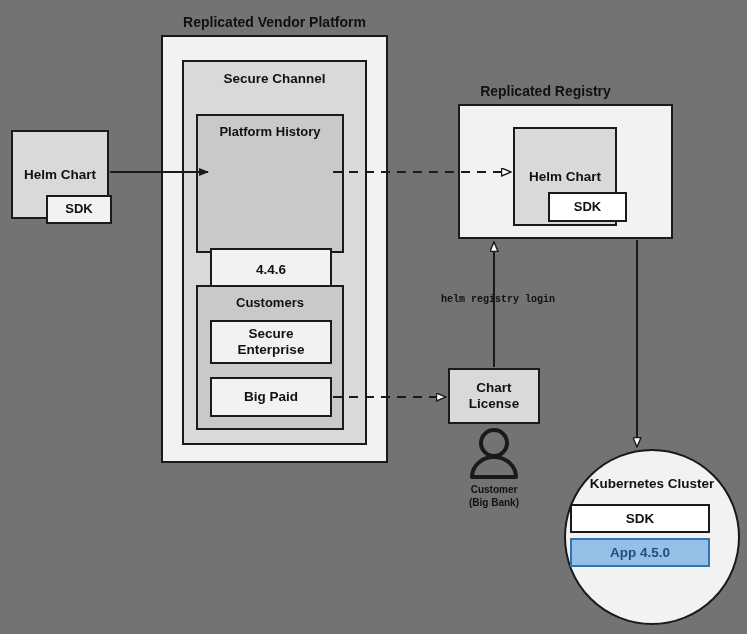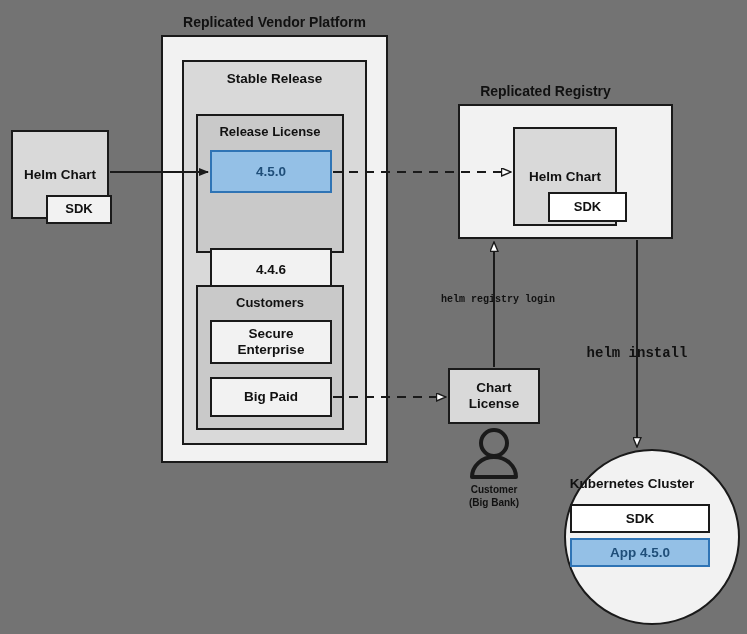--- a/index.html
+++ b/index.html
@@ -25,28 +25,27 @@
 </head>
 <body>
 
 <div id="stage">
 
   <div class="lbl" style="left:161px;top:14px;width:227px;font-size:14px;">Replicated Vendor Platform</div>
 
   <div class="node fill-light" style="left:161px;top:35px;width:227px;height:428px;"></div>
 
   <div class="node fill-gray topcap" style="left:182px;top:60px;width:185px;height:385px;">
-    <span style="font-size:13.5px;">Stable Release</span>
+    <span style="font-size:13.5px;">Secure Channel</span>
   </div>
 
   <div class="node fill-mid topcap" style="left:196px;top:114px;width:148px;height:139px;">
-    <span style="font-size:13px;">Release License</span>
+    <span style="font-size:13px;">Platform History</span>
   </div>
 
-  <div class="node fill-blue" style="left:210px;top:150px;width:122px;height:43px;font-size:13.5px;">4.5.0</div>
 
   <div class="node fill-light" style="left:210px;top:201px;width:122px;height:43px;font-size:13.5px;margin-top:47px;">4.4.6</div>
 
   <div class="node fill-mid topcap" style="left:196px;top:285px;width:148px;height:145px;">
     <span style="font-size:13px;">Customers</span>
   </div>
 
   <div class="node fill-light" style="left:210px;top:320px;width:122px;height:44px;font-size:13.5px;
               white-space:pre;">Secure
 Enterprise</div>
@@ -65,24 +64,23 @@
 
   <div class="node fill-gray" style="left:448px;top:368px;width:92px;height:56px;font-size:13.5px;
               white-space:pre;">Chart
 License</div>
 
   <div class="lbl" style="left:434px;top:484px;width:120px;font-size:10px;line-height:1.25;">Customer
 (Big Bank)</div>
 
   <div class="lbl mono" style="left:398px;top:294px;width:200px;font-size:10px;">helm registry login</div>
 
-  <div class="lbl mono" style="left:573px;top:345px;width:128px;font-size:14px;">helm install</div>
 
   <div class="node circle fill-light" style="left:564px;top:449px;width:176px;height:176px;"></div>
-  <div class="lbl" style="left:544px;top:476px;width:176px;font-size:13.5px;">Kubernetes Cluster</div>
+  <div class="lbl" style="left:564px;top:476px;width:176px;font-size:13.5px;">Kubernetes Cluster</div>
   <div class="node fill-white" style="left:570px;top:504px;width:140px;height:29px;font-size:13.5px;">SDK</div>
   <div class="node fill-blue" style="left:570px;top:538px;width:140px;height:29px;font-size:13.5px;">App 4.5.0</div>
 
   <svg class="overlay">
     <defs>
       <marker id="solidArrow" markerWidth="10" markerHeight="8" refX="9" refY="4" orient="auto" markerUnits="userSpaceOnUse">
         <path d="M0,0 L10,4 L0,8 z" fill="#1a1a1a"></path>
       </marker>
       <marker id="openArrow" markerWidth="11" markerHeight="9" refX="10" refY="4.5" orient="auto" markerUnits="userSpaceOnUse">
         <path d="M0.5,0.5 L10,4.5 L0.5,8.5 z" fill="#ffffff" stroke="#1a1a1a" stroke-width="1.4"></path>

